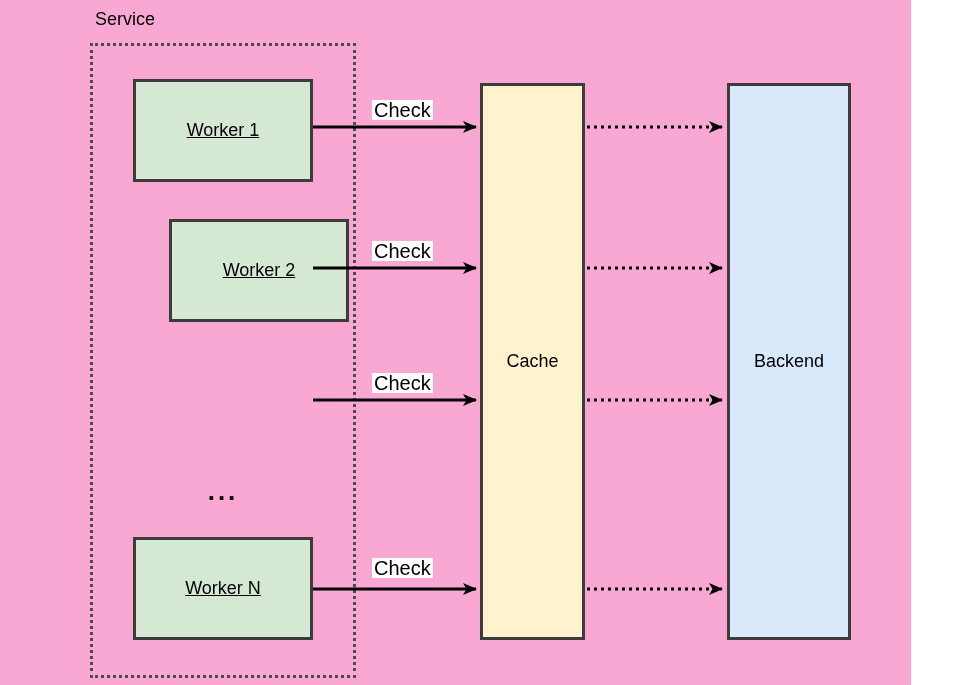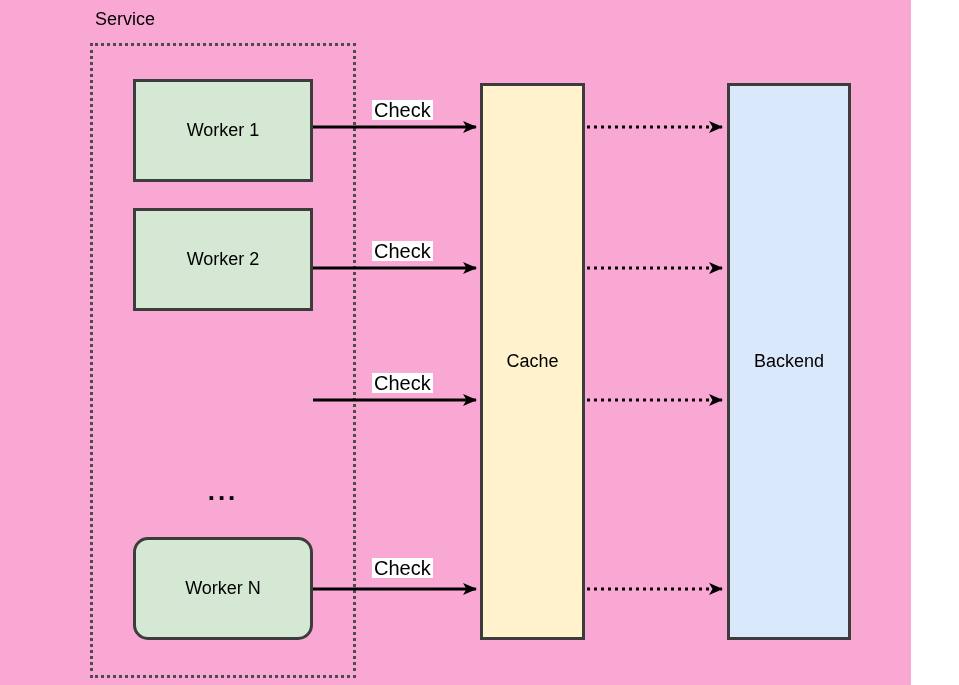--- a/index.html
+++ b/index.html
@@ -40,25 +40,26 @@
     align-items: center;
     justify-content: center;
     font-size: 18px;
     text-align: center;
   }
   .worker {
     left: 133px;
     width: 180px;
     height: 103px;
     background: var(--worker-fill, #d5e8d4);
+    text-decoration: underline;
   }
   .worker-1 { top: 79px; }
-  .worker-2 { top: 208px; }
+  .worker-2 { top: 219px; margin-left: 36px; }
   .worker-3 { top: 353px; }
-  .worker-n { top: 537px; border-radius: 15px; }
+  .worker-n { top: 537px; }
   .ellipsis {
     position: absolute;
     left: 133px;
     top: 478px;
     width: 180px;
     text-align: center;
     font-size: 26px;
     font-weight: bold;
     letter-spacing: 3px;
     line-height: 26px;

